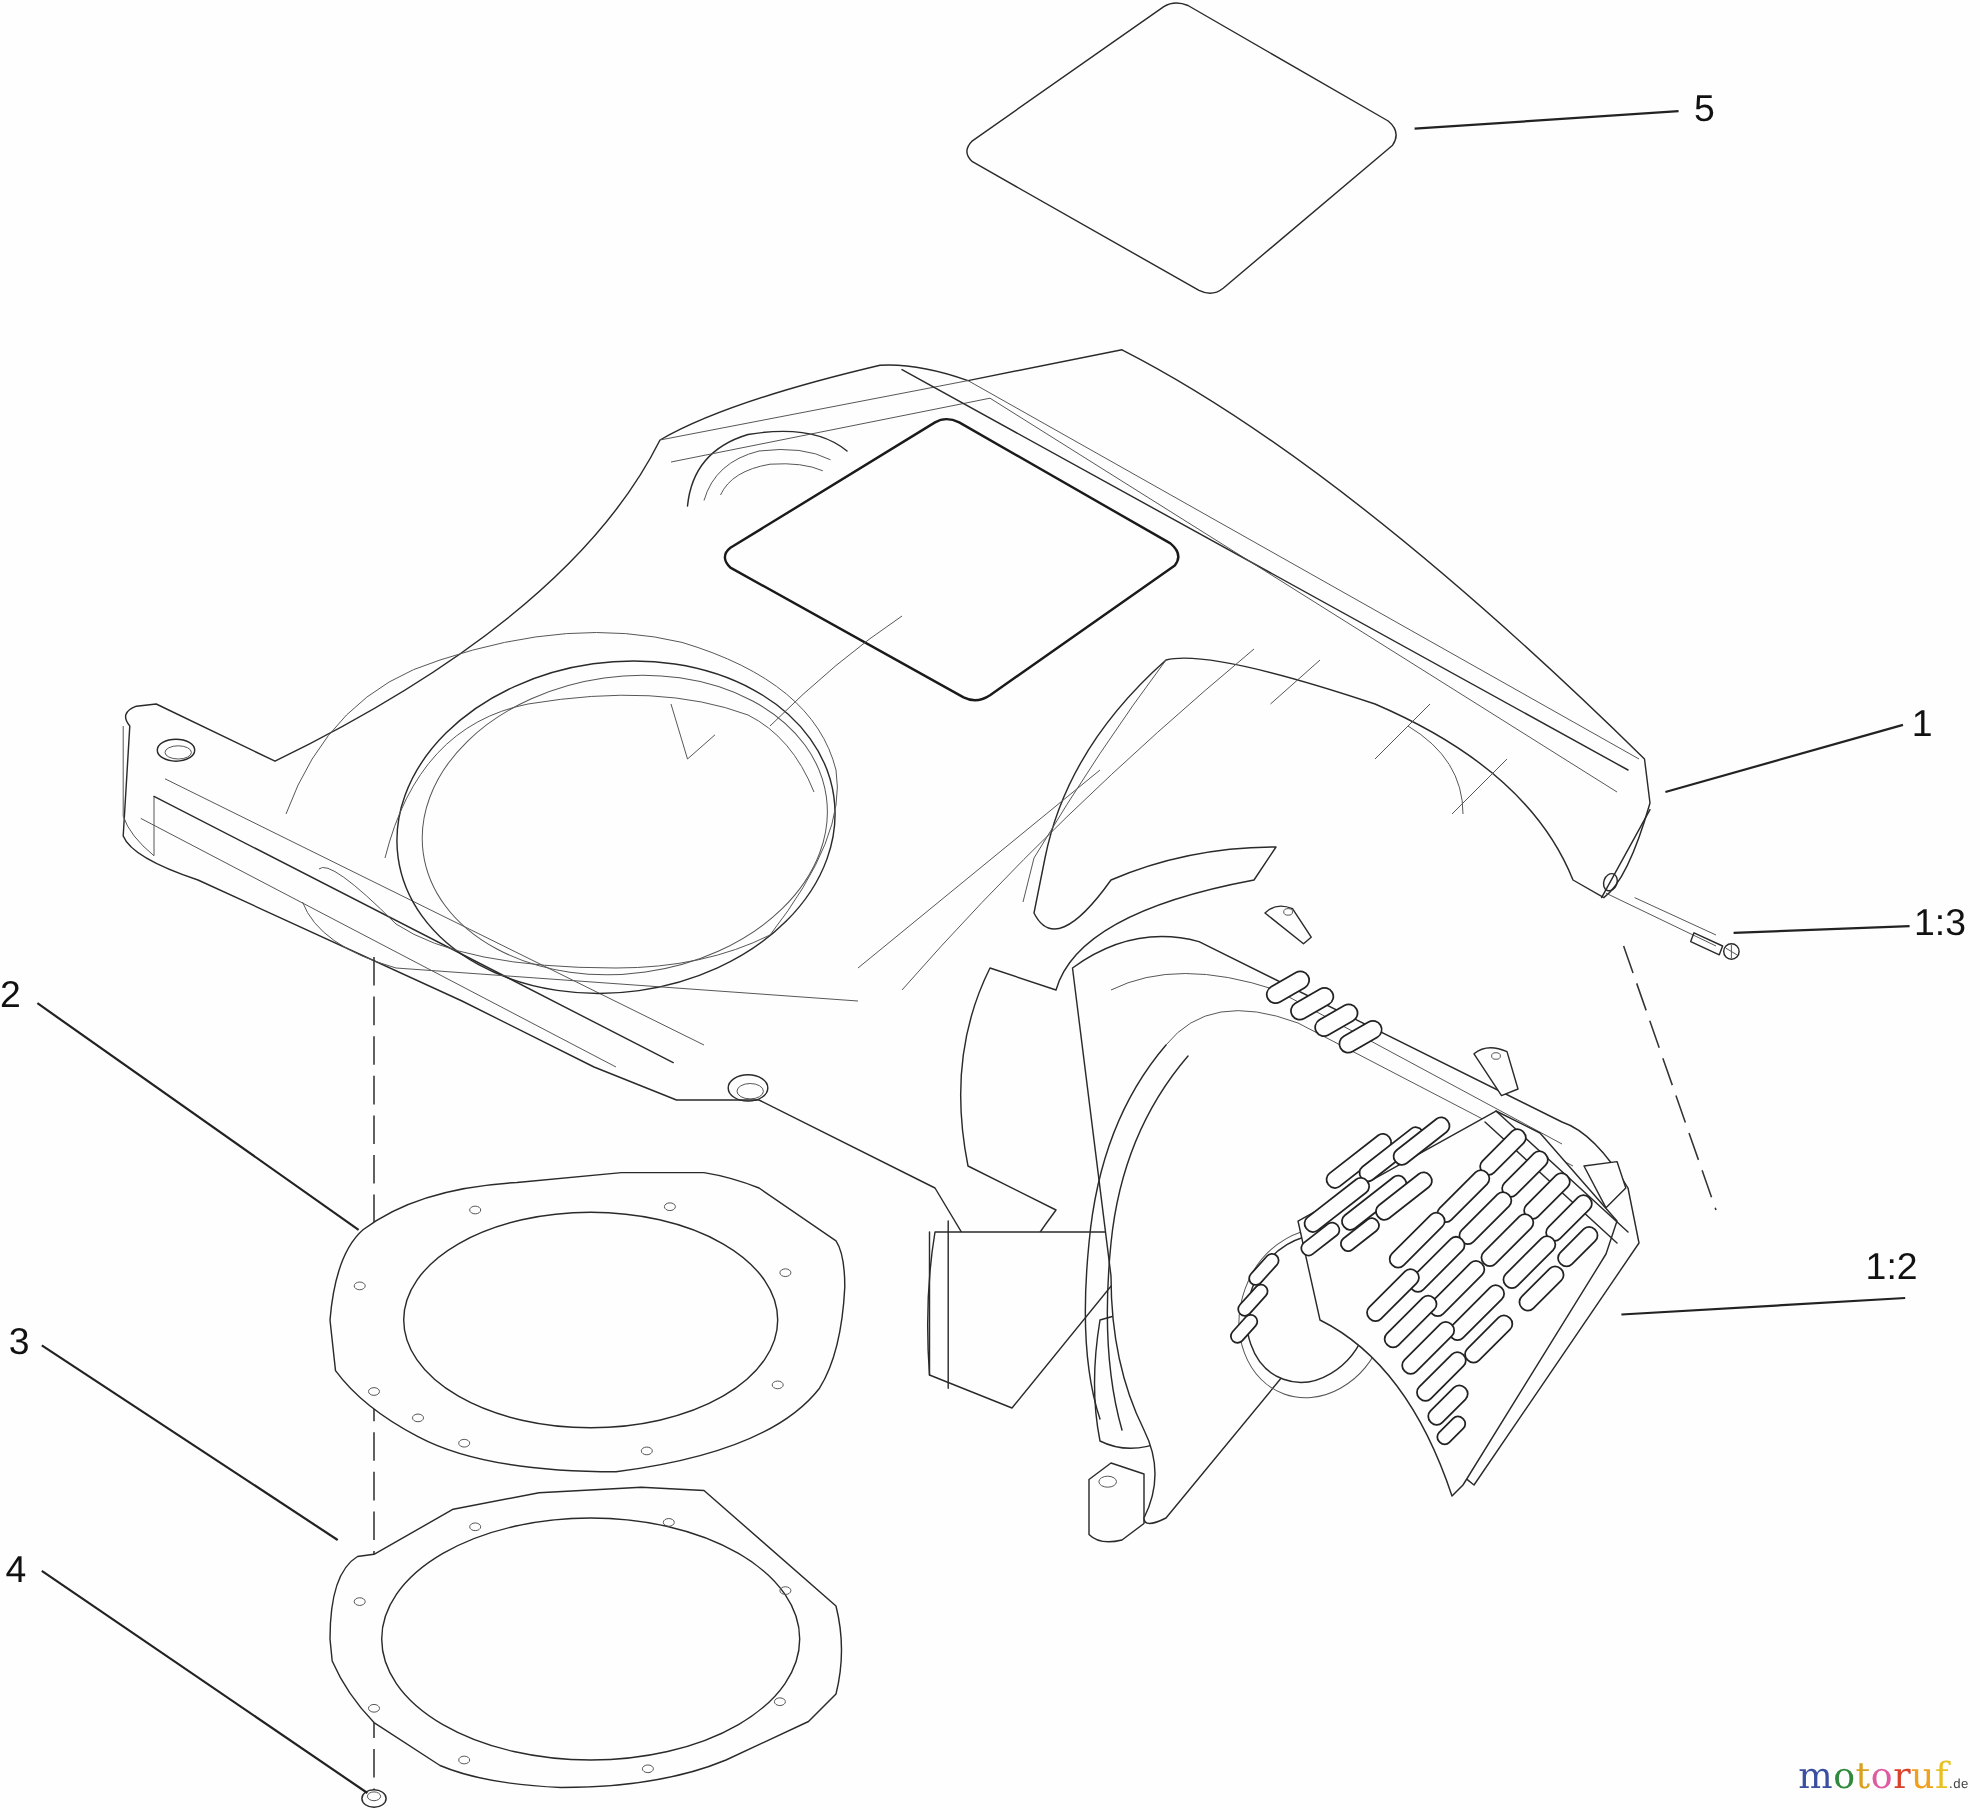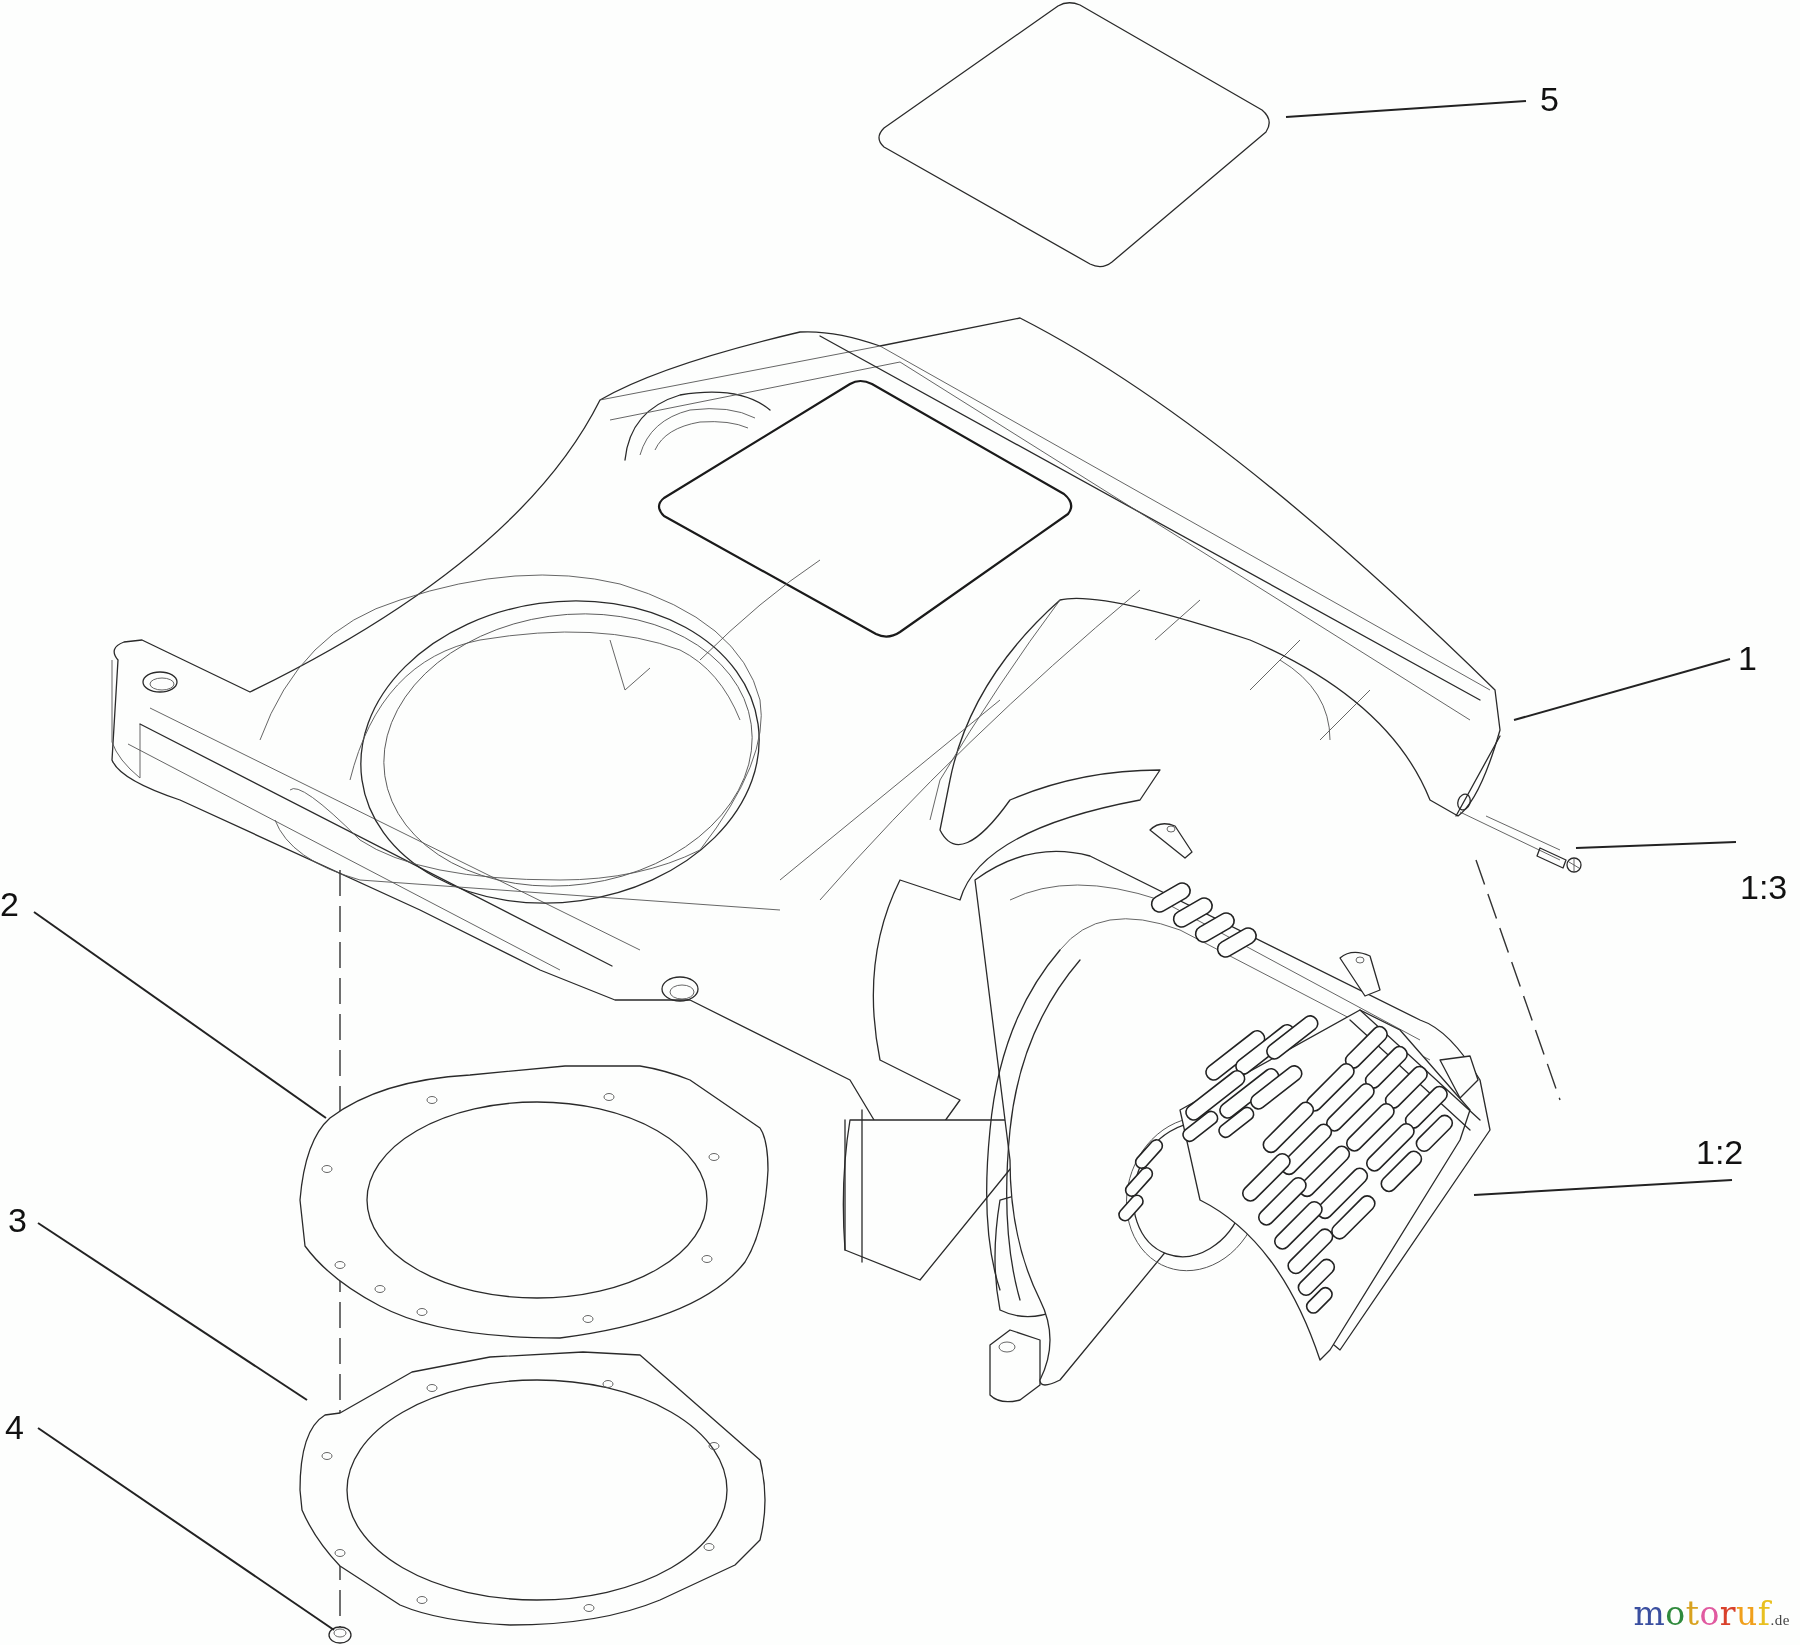--- a/index.html
+++ b/index.html
@@ -13,21 +13,21 @@
   .leader { stroke: #222; stroke-width: 2; }
   .dash { stroke: #333; stroke-width: 1.4; stroke-dasharray: 26 10; fill: none; }
   .callout {
     position: absolute; font-family: "Liberation Sans", sans-serif; font-size: 34px;
     color: #111; line-height: 1; white-space: nowrap;
   }
   .brand {
     position: absolute; right: 10px; bottom: 12px;
     font-family: "DejaVu Serif", serif; font-size: 33px; letter-spacing: 0.5px;
   }
-  .brand .dot { font-family: Liberation Serif, serif; font-size: 15px; color: #444; text-align: right; }
+  .brand .dot { font-family: Liberation Sans, sans-serif; font-size: 12px; color: #444; text-align: right; }
 </style>
 </head>
 <body>
 
 <div id="canvas">
 
   <svg class="drawing" width="1800" height="1645" viewBox="0 0 1800 1645">
 
     <g>
       <path class="ln" d="M1058 6 Q1068 0 1080 5 L1262 110 Q1274 120 1266 132 L1112 262 Q1102 270 1090 264 L884 147 Q874 138 884 128 Z"></path>
@@ -231,21 +231,21 @@
         <line x1="1576" y1="848" x2="1736" y2="842" class="leader"></line>
         <line x1="1474" y1="1195" x2="1732" y2="1180" class="leader"></line>
         <line x1="34" y1="912" x2="326" y2="1118" class="leader"></line>
         <line x1="38" y1="1223" x2="307" y2="1400" class="leader"></line>
         <line x1="38" y1="1428" x2="334" y2="1630" class="leader"></line>
         <line x1="1286" y1="117" x2="1526" y2="101" class="leader"></line>
       </g>
   </svg>
 
   <div class="callout" style="left:1738px; top:641px;">1</div>
-  <div class="callout" style="left:1740px; top:822px;margin-top:48px;">1:3</div>
+  <div class="callout" style="left:1740px; top:822px;">1:3</div>
   <div class="callout" style="left:1696px; top:1135px;">1:2</div>
   <div class="callout" style="left:0px; top:887px;">2</div>
   <div class="callout" style="left:8px; top:1203px;">3</div>
   <div class="callout" style="left:5px; top:1410px;">4</div>
   <div class="callout" style="left:1540px; top:82px;">5</div>
 
   <div class="brand">
     <span style="color: rgb(58, 79, 160);">m</span><span style="color: rgb(47, 138, 60);">o</span><span style="color: rgb(216, 162, 31);">t</span><span style="color: rgb(224, 90, 160);">o</span><span style="color: rgb(217, 65, 43);">r</span><span style="color: rgb(240, 160, 28);">u</span><span style="color: rgb(232, 192, 32);">f</span><span class="dot">.de</span>
   </div>
 </div>

